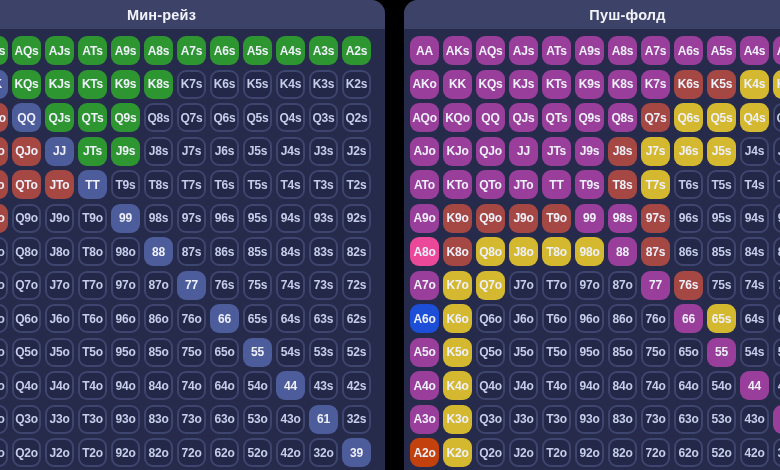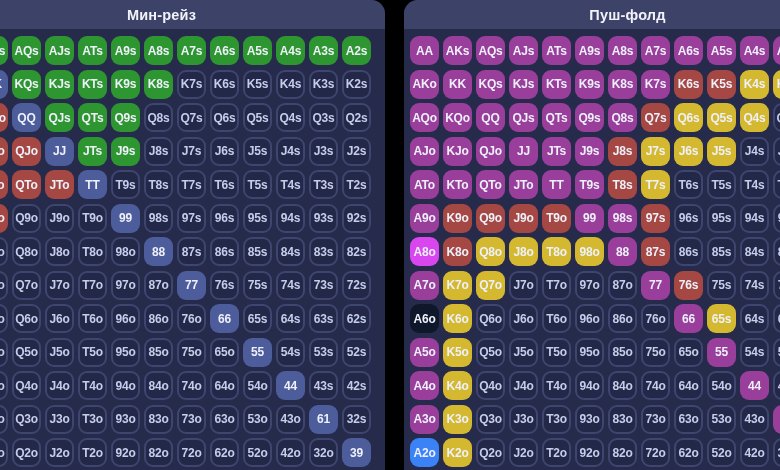--- a/index.html
+++ b/index.html
@@ -294,21 +294,21 @@
       <div class="cell filled" style="background: rgb(165, 71, 67);">Q9o</div>
       <div class="cell filled" style="background: rgb(165, 71, 67);">J9o</div>
       <div class="cell filled" style="background: rgb(165, 71, 67);">T9o</div>
       <div class="cell filled" style="background: rgb(154, 62, 155);">99</div>
       <div class="cell filled" style="background: rgb(154, 62, 155);">98s</div>
       <div class="cell filled" style="background: rgb(165, 71, 67);">97s</div>
       <div class="cell fold">96s</div>
       <div class="cell fold">95s</div>
       <div class="cell fold">94s</div>
       <div class="cell fold">93s</div>
-      <div class="cell filled" style="background: #d946ef;">A8o</div>
+      <div class="cell filled" style="background: #ec4899;">A8o</div>
       <div class="cell filled" style="background: rgb(165, 71, 67);">K8o</div>
       <div class="cell filled" style="background: rgb(212, 185, 48);">Q8o</div>
       <div class="cell filled" style="background: rgb(212, 185, 48);">J8o</div>
       <div class="cell filled" style="background: rgb(212, 185, 48);">T8o</div>
       <div class="cell filled" style="background: rgb(212, 185, 48);">98o</div>
       <div class="cell filled" style="background: rgb(154, 62, 155);">88</div>
       <div class="cell filled" style="background: rgb(165, 71, 67);">87s</div>
       <div class="cell fold">86s</div>
       <div class="cell fold">85s</div>
       <div class="cell fold">84s</div>
@@ -318,21 +318,21 @@
       <div class="cell filled" style="background: rgb(212, 185, 48);">Q7o</div>
       <div class="cell fold">J7o</div>
       <div class="cell fold">T7o</div>
       <div class="cell fold">97o</div>
       <div class="cell fold">87o</div>
       <div class="cell filled" style="background: rgb(154, 62, 155);">77</div>
       <div class="cell filled" style="background: rgb(165, 71, 67);">76s</div>
       <div class="cell fold">75s</div>
       <div class="cell fold">74s</div>
       <div class="cell fold">73s</div>
-      <div class="cell filled" style="background: #0f172a;">A6o</div>
+      <div class="cell filled" style="background: #1d4ed8;">A6o</div>
       <div class="cell filled" style="background: rgb(212, 185, 48);">K6o</div>
       <div class="cell fold">Q6o</div>
       <div class="cell fold">J6o</div>
       <div class="cell fold">T6o</div>
       <div class="cell fold">96o</div>
       <div class="cell fold">86o</div>
       <div class="cell fold">76o</div>
       <div class="cell filled" style="background: rgb(154, 62, 155);">66</div>
       <div class="cell filled" style="background: rgb(212, 185, 48);">65s</div>
       <div class="cell fold">64s</div>
@@ -366,21 +366,21 @@
       <div class="cell fold">Q3o</div>
       <div class="cell fold">J3o</div>
       <div class="cell fold">T3o</div>
       <div class="cell fold">93o</div>
       <div class="cell fold">83o</div>
       <div class="cell fold">73o</div>
       <div class="cell fold">63o</div>
       <div class="cell fold">53o</div>
       <div class="cell fold">43o</div>
       <div class="cell filled" style="background: rgb(154, 62, 155);">33</div>
-      <div class="cell filled" style="background: #3b82f6;">A2o</div>
+      <div class="cell filled" style="background: #c2410c;">A2o</div>
       <div class="cell filled" style="background: rgb(212, 185, 48);">K2o</div>
       <div class="cell fold">Q2o</div>
       <div class="cell fold">J2o</div>
       <div class="cell fold">T2o</div>
       <div class="cell fold">92o</div>
       <div class="cell fold">82o</div>
       <div class="cell fold">72o</div>
       <div class="cell fold">62o</div>
       <div class="cell fold">52o</div>
       <div class="cell fold">42o</div>

